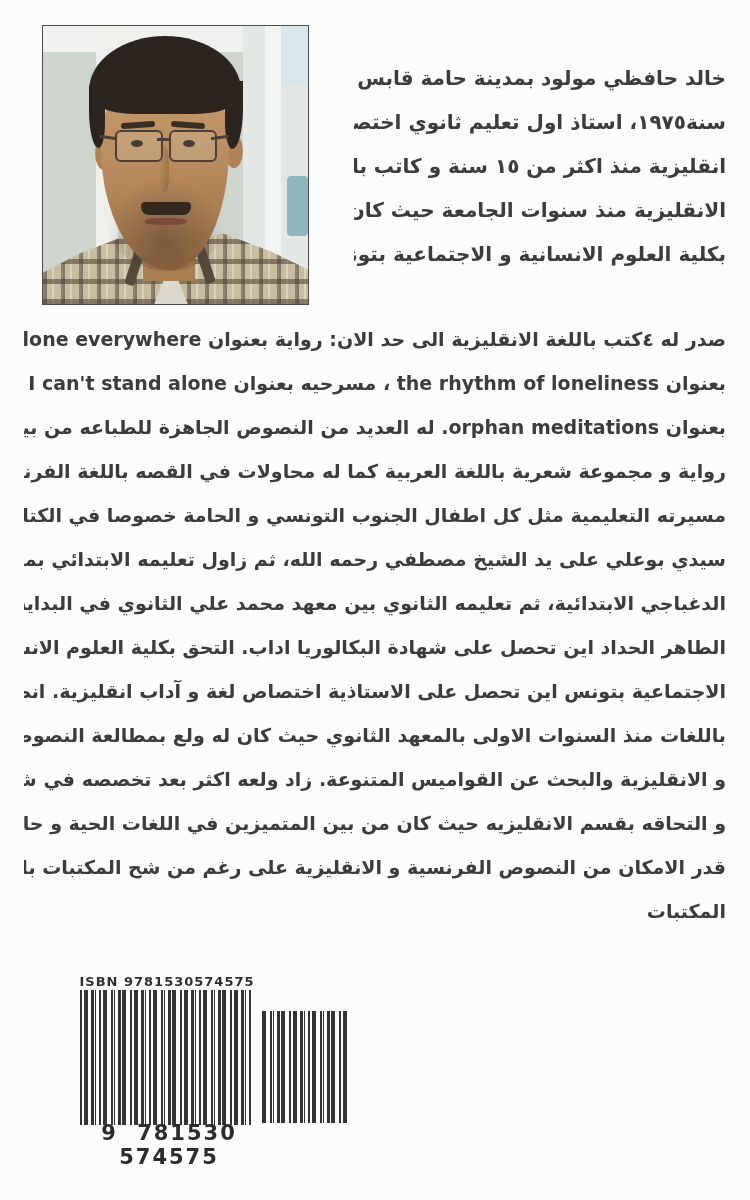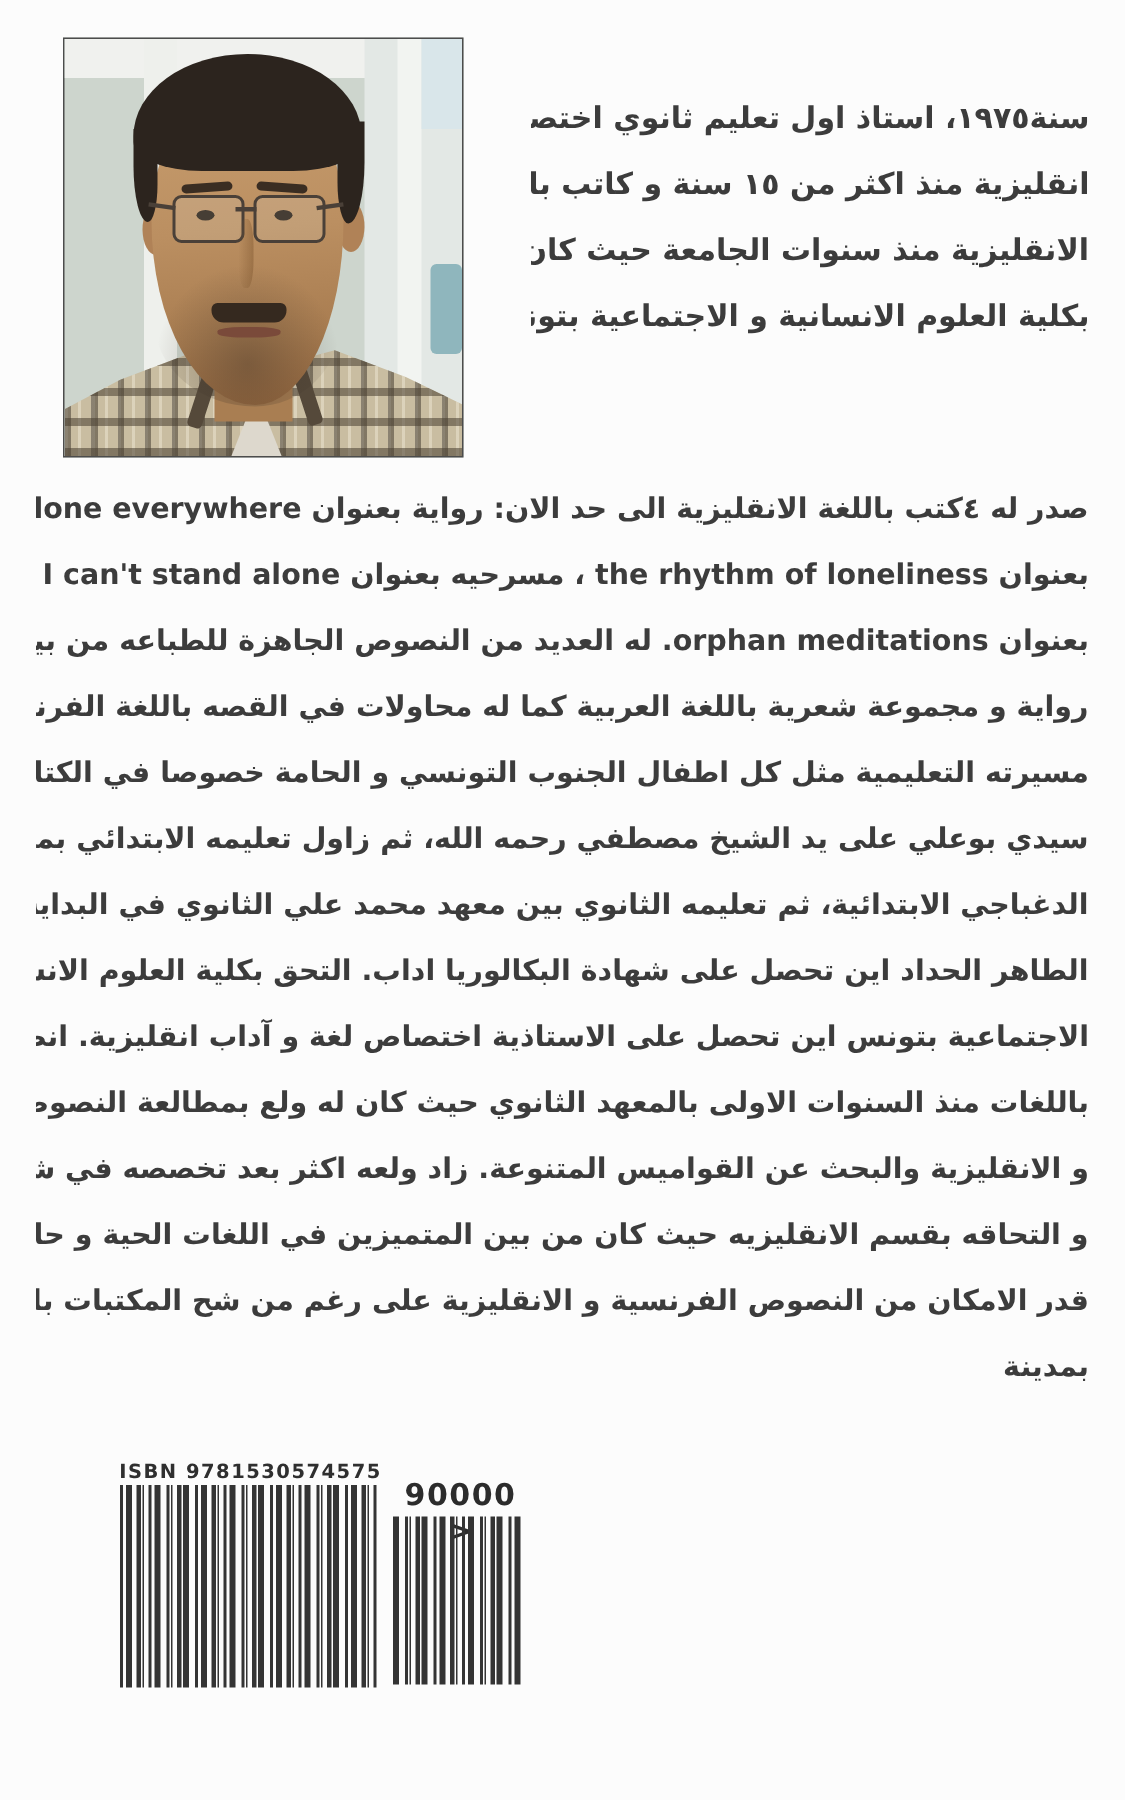--- a/index.html
+++ b/index.html
@@ -139,46 +139,46 @@
     <div class="glasses-r"></div>
     <div class="glasses-bridge"></div>
     <div class="glasses-arm-l"></div>
     <div class="glasses-arm-r"></div>
     <div class="nose"></div>
     <div class="mustache"></div>
     <div class="mouth"></div>
   </div>
 
   <div class="bio">
+    <div class="line">خالد حافظي مولود بمدينة حامة قابس</div>
     <div class="line just">سنة١٩٧٥، استاذ اول تعليم ثانوي اختصاص لغة</div>
     <div class="line just">انقليزية منذ اكثر من ١٥ سنة و كاتب باللغة</div>
     <div class="line just">الانقليزية منذ سنوات الجامعة حيث كان طالب</div>
     <div class="line">بكلية العلوم الانسانية و الاجتماعية بتونس.</div>
   </div>
 
   <div class="bodytext">
     <div class="line just">صدر له ٤كتب باللغة الانقليزية الى حد الان: رواية بعنوان alone everywhere و رواية</div>
     <div class="line just">بعنوان the rhythm of loneliness ، مسرحيه بعنوان I can't stand alone او ايضا ديوان شعر</div>
     <div class="line just">بعنوان orphan meditations. له العديد من النصوص الجاهزة للطباعه من بينها</div>
     <div class="line just">رواية و مجموعة شعرية باللغة العربية كما له محاولات في القصه باللغة الفرنسية. بدأت</div>
     <div class="line just">مسيرته التعليمية مثل كل اطفال الجنوب التونسي و الحامة خصوصا في الكتاب بجامع</div>
     <div class="line just">سيدي بوعلي على يد الشيخ مصطفي رحمه الله، ثم زاول تعليمه الابتدائي بمدرسة ساحة</div>
     <div class="line just">الدغباجي الابتدائية، ثم تعليمه الثانوي بين معهد محمد علي الثانوي في البدايه و معهد</div>
     <div class="line just">الطاهر الحداد اين تحصل على شهادة البكالوريا اداب. التحق بكلية العلوم الانسانية و</div>
     <div class="line just">الاجتماعية بتونس اين تحصل على الاستاذية اختصاص لغة و آداب انقليزية. انطلق شغفه</div>
     <div class="line just">باللغات منذ السنوات الاولى بالمعهد الثانوي حيث كان له ولع بمطالعة النصوص الفرنسية</div>
     <div class="line just">و الانقليزية والبحث عن القواميس المتنوعة. زاد ولعه اكثر بعد تخصصه في شعبة الاداب</div>
     <div class="line just">و التحاقه بقسم الانقليزيه حيث كان من بين المتميزين في اللغات الحية و حاول التشبع</div>
     <div class="line just">قدر الامكان من النصوص الفرنسية و الانقليزية على رغم من شح المكتبات بالكتب</div>
-    <div class="line">بمدينة</div>
+    <div class="line">المكتبات</div>
   </div>
 
   <div class="bc-wrap">
     <div class="bc-isbn">ISBN 9781530574575</div>
-    <div class="bc-price">90000 &gt;</div>
     <div class="bc-main" id="bc-main">
         <div class="bar" style="flex: 0 0 2px;"></div>
         <div style="flex: 0 0 2px;"></div>
         <div class="bar" style="flex: 0 0 4px;"></div>
         <div style="flex: 0 0 3px;"></div>
         <div class="bar" style="flex: 0 0 3px;"></div>
         <div style="flex: 0 0 1px;"></div>
         <div class="bar" style="flex: 0 0 1px;"></div>
         <div style="flex: 0 0 3px;"></div>
         <div class="bar" style="flex: 0 0 2px;"></div>
@@ -271,15 +271,16 @@
         <div class="bar" style="flex: 0 0 1px;"></div>
         <div style="flex: 0 0 3px;"></div>
         <div class="bar" style="flex: 0 0 3px;"></div>
         <div style="flex: 0 0 1px;"></div>
         <div class="bar" style="flex: 0 0 4px;"></div>
         <div style="flex: 0 0 4px;"></div>
         <div class="bar" style="flex: 0 0 2px;"></div>
         <div style="flex: 0 0 2px;"></div>
         <div class="bar" style="flex: 0 0 4px;"></div>
       </div>
+    <div class="bc-digits">9 781530 574575</div>
   </div>
 
 </div>
 
 </body></html>

